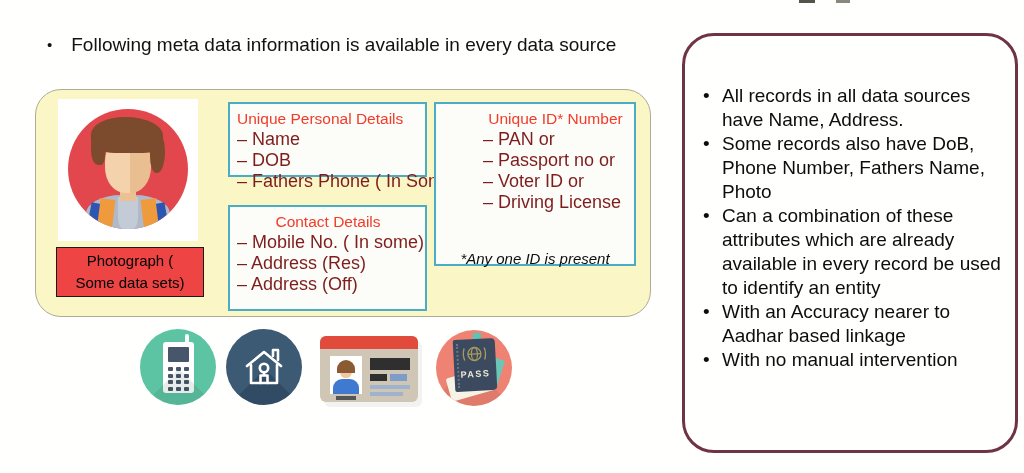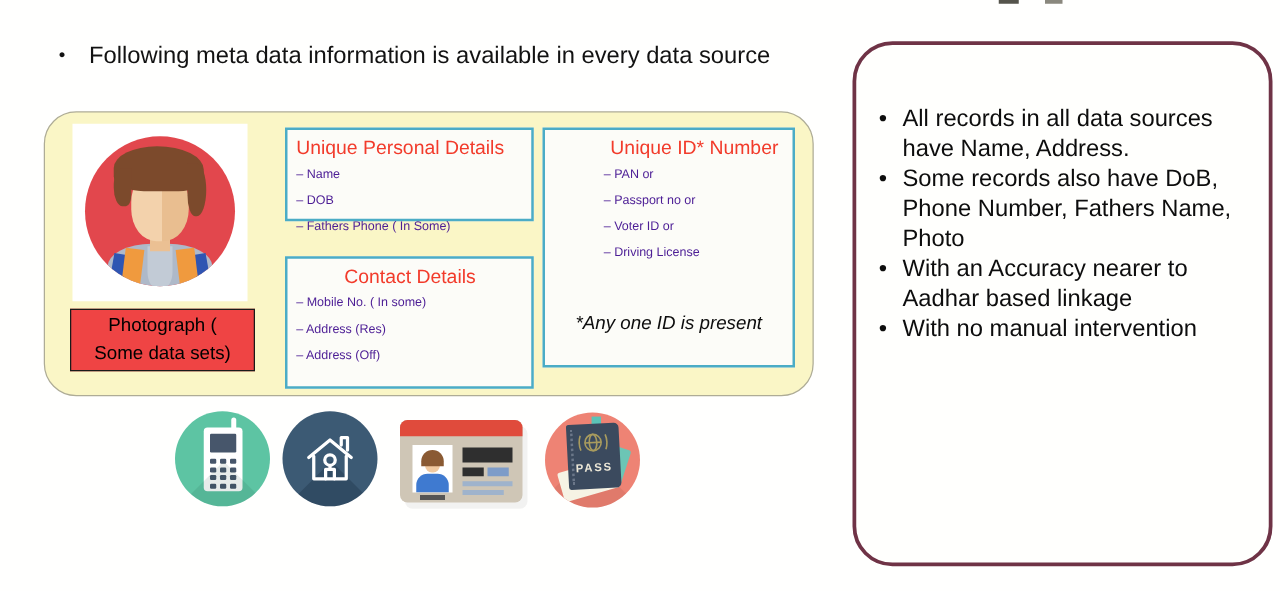--- a/index.html
+++ b/index.html
@@ -38,24 +38,24 @@
   .av-hair-r{left:82px;top:22px;width:15px;height:42px;background:#7C4A2C;border-radius:0 50% 50% 40%;}
 
   .photo-label{position:absolute;left:20px;top:157px;width:148px;height:50px;background:#ef4444;
                border:1.5px solid #1a1a1a;box-sizing:border-box;display:flex;flex-direction:column;
                justify-content:center;text-align:center;font-size:15px;line-height:22px;color:#000;}
 
   .info-box{position:absolute;background:#FCFCF8;border:2px solid #4BACC6;box-sizing:border-box;
             padding:4px 6px 0 7px;}
   .info-box .bx-title{font-size:15.5px;line-height:21px;color:#F23B2B;}
   .info-box .bx-title.centered{text-align:center;}
-  .info-box .bx-item{font-size:10px;line-height:21px;color:#4c1d95;white-space:nowrap;}
+  .info-box .bx-item{font-size:18px;line-height:21px;color:#7f1d1d;white-space:nowrap;}
   .box-upd{left:192px;top:12px;width:199px;height:75px;}
   .box-cd{left:192px;top:115px;width:199px;height:106px;}
-  .box-uid{left:398px;top:12px;width:202px;height:192px;padding-left:47px;}
+  .box-uid{left:398px;top:12px;width:202px;height:164px;padding-left:47px;}
   .uid-note{position:absolute;left:0;top:146px;width:100%;text-align:center;font-style:italic;
             font-size:15px;color:#0d0d0d;font-weight:500;}
 
   
   .circle-icon{position:absolute;width:76px;height:76px;border-radius:50%;overflow:hidden;}
   .circle-icon .wedge{position:absolute;left:39px;top:40px;width:95px;height:95px;
                       transform:rotate(45deg);transform-origin:0 0;}
   .icon-phone{left:140px;top:329px;background:#5DC4A3;}
   .icon-phone .wedge{background:rgba(20,60,50,0.10);}
   .ph-body{position:absolute;left:23px;top:13px;width:31px;height:51px;background:#fff;border-radius:3px;}
@@ -238,18 +238,19 @@
         </g>
       </svg>
       <div class="pp-text">PASS</div>
     </div>
   </div>
 
   <div class="right-panel">
     <ul>
       <li>All records in all data sources have Name, Address.</li>
       <li>Some records also have DoB, Phone Number, Fathers Name, Photo</li>
+      <li>Can a combination of these attributes which are already available in every record be used to identify an entity</li>
       <li>With an Accuracy nearer to Aadhar based linkage</li>
       <li>With no manual intervention</li>
     </ul>
   </div>
 
 </div>
 
 </body></html>

